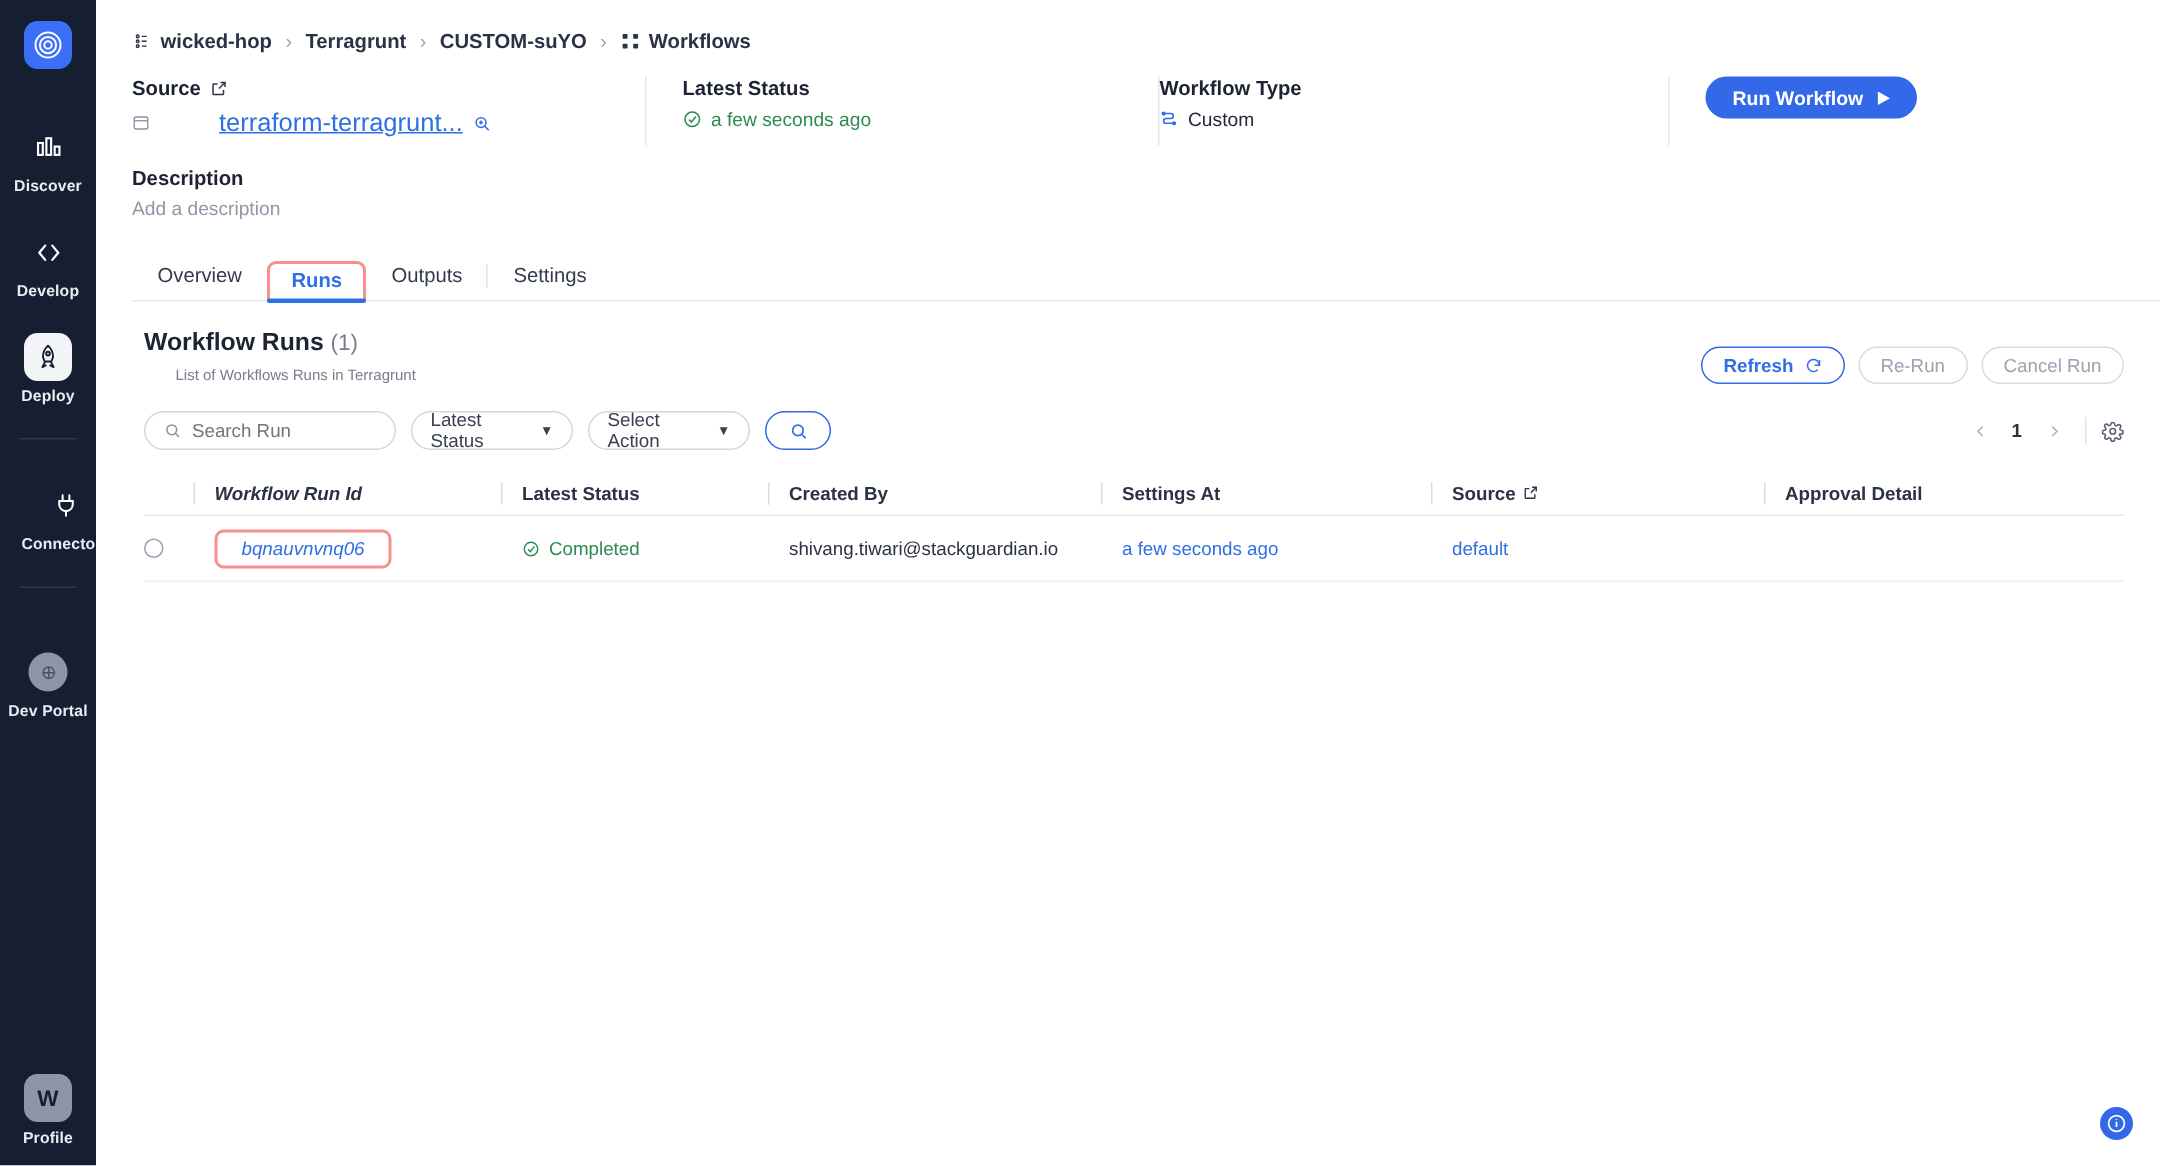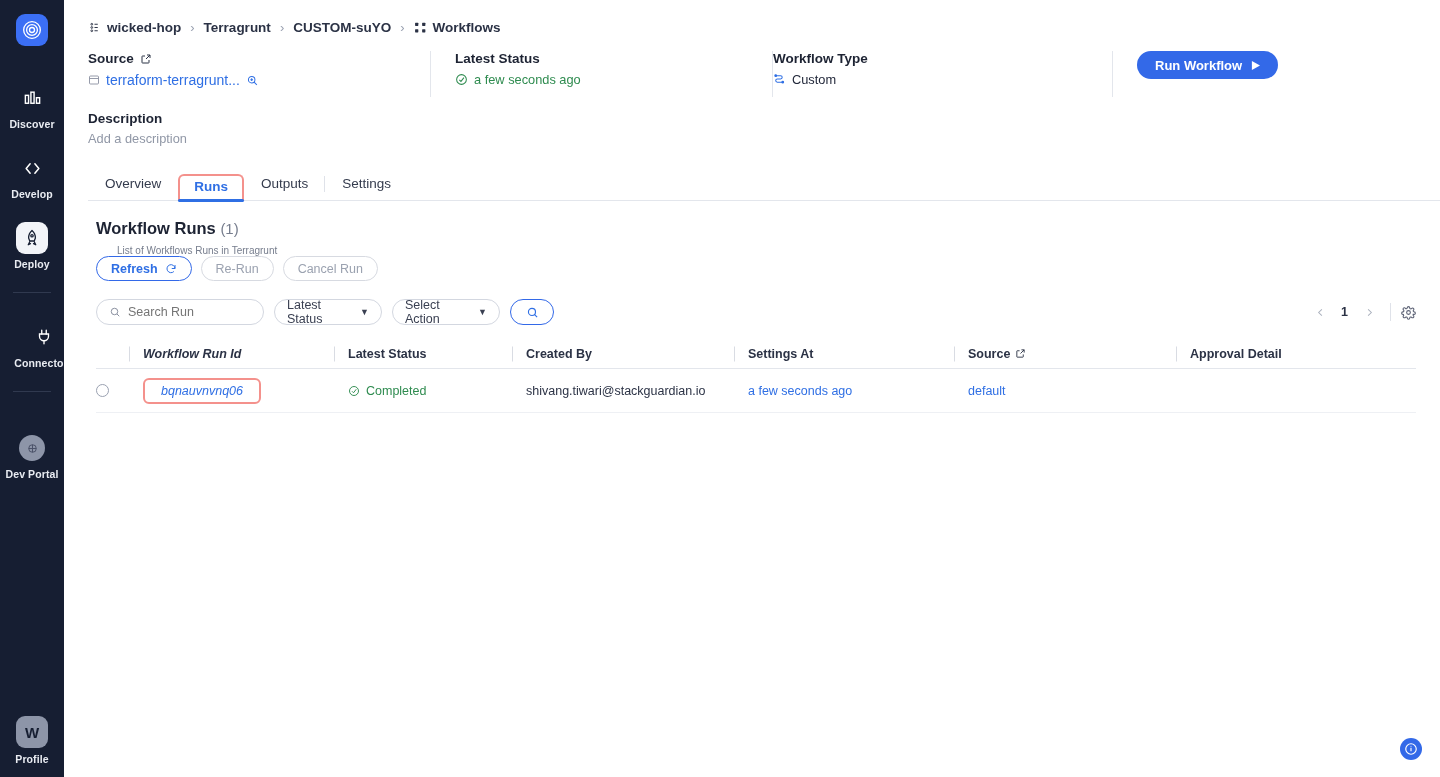--- a/index.html
+++ b/index.html
@@ -78,21 +78,21 @@
   .sum-col.c2 { width: 342px; padding-left: 24px; border-left: 1px solid #e3e6ec; min-height: 46px;}
   .sum-col.c3 { width: 340px; border-left: 1px solid #e3e6ec; min-height: 46px;}
   .sum-col.c4 { flex: 1; padding-left: 24px; border-left: 1px solid #e3e6ec; min-height: 46px;
                 display: flex; justify-content: flex-start; }
   .sum-title {
     font-size: 13.5px; font-weight: 700; color: #1d2333;
     display: flex; align-items: center; gap: 6px;
   }
   .sum-row { display: flex; align-items: center; gap: 6px; margin-top: 6px; font-size: 12.8px; }
   .src-link {
-    color: #2f6fe4; cursor: pointer; font-size: 14px;
+    color: #2f6fe4; text-decoration: underline; cursor: pointer; font-size: 17px; margin-left: 40px;
   }
   .status-ok { color: #2e8b4f; }
   .custom-text { color: #22283a; }
 
   .desc-block { margin: 14px 0 0 24px; }
   .desc-title { font-size: 13.5px; font-weight: 700; color: #1d2333; }
   .desc-sub { font-size: 12.8px; color: #9097a6; margin-top: 5px; }
 
   .run-btn {
     background: #3369e8; color: #fff; border: none; border-radius: 18px;
@@ -121,23 +121,22 @@
     border-radius: 6px 6px 0 0; padding: 4px 14px 8px 14px;
     margin-bottom: -1px;
   }
   .tab.active::after {
     content: ""; position: absolute; left: -2px; right: -2px; bottom: -1px;
     height: 3px; background: #2f6fe4; border-radius: 2px;
   }
 
   
   .sec-head {
-    display: flex; align-items: flex-start; justify-content: space-between;
+    display: flex; align-items: flex-end; justify-content: space-between;
     margin: 18px 24px 0 32px;
-    flex-direction: column;
   }
   .sec-title { font-size: 16.5px; font-weight: 700; color: #1d2333; }
   .sec-title .count { color: #777e8e; font-weight: 400; font-size: 15px; }
   .sec-sub { font-size: 10px; color: #767d8d; margin-top: 7px; margin-left: 21px; }
   .actions { display: flex; gap: 9px; }
   .pill {
     height: 25px; border-radius: 13px; padding: 0 14px; font-size: 12.5px;
     display: inline-flex; align-items: center; gap: 7px; cursor: pointer;
     background: #fff; font-family: "Liberation Sans", sans-serif;
   }

